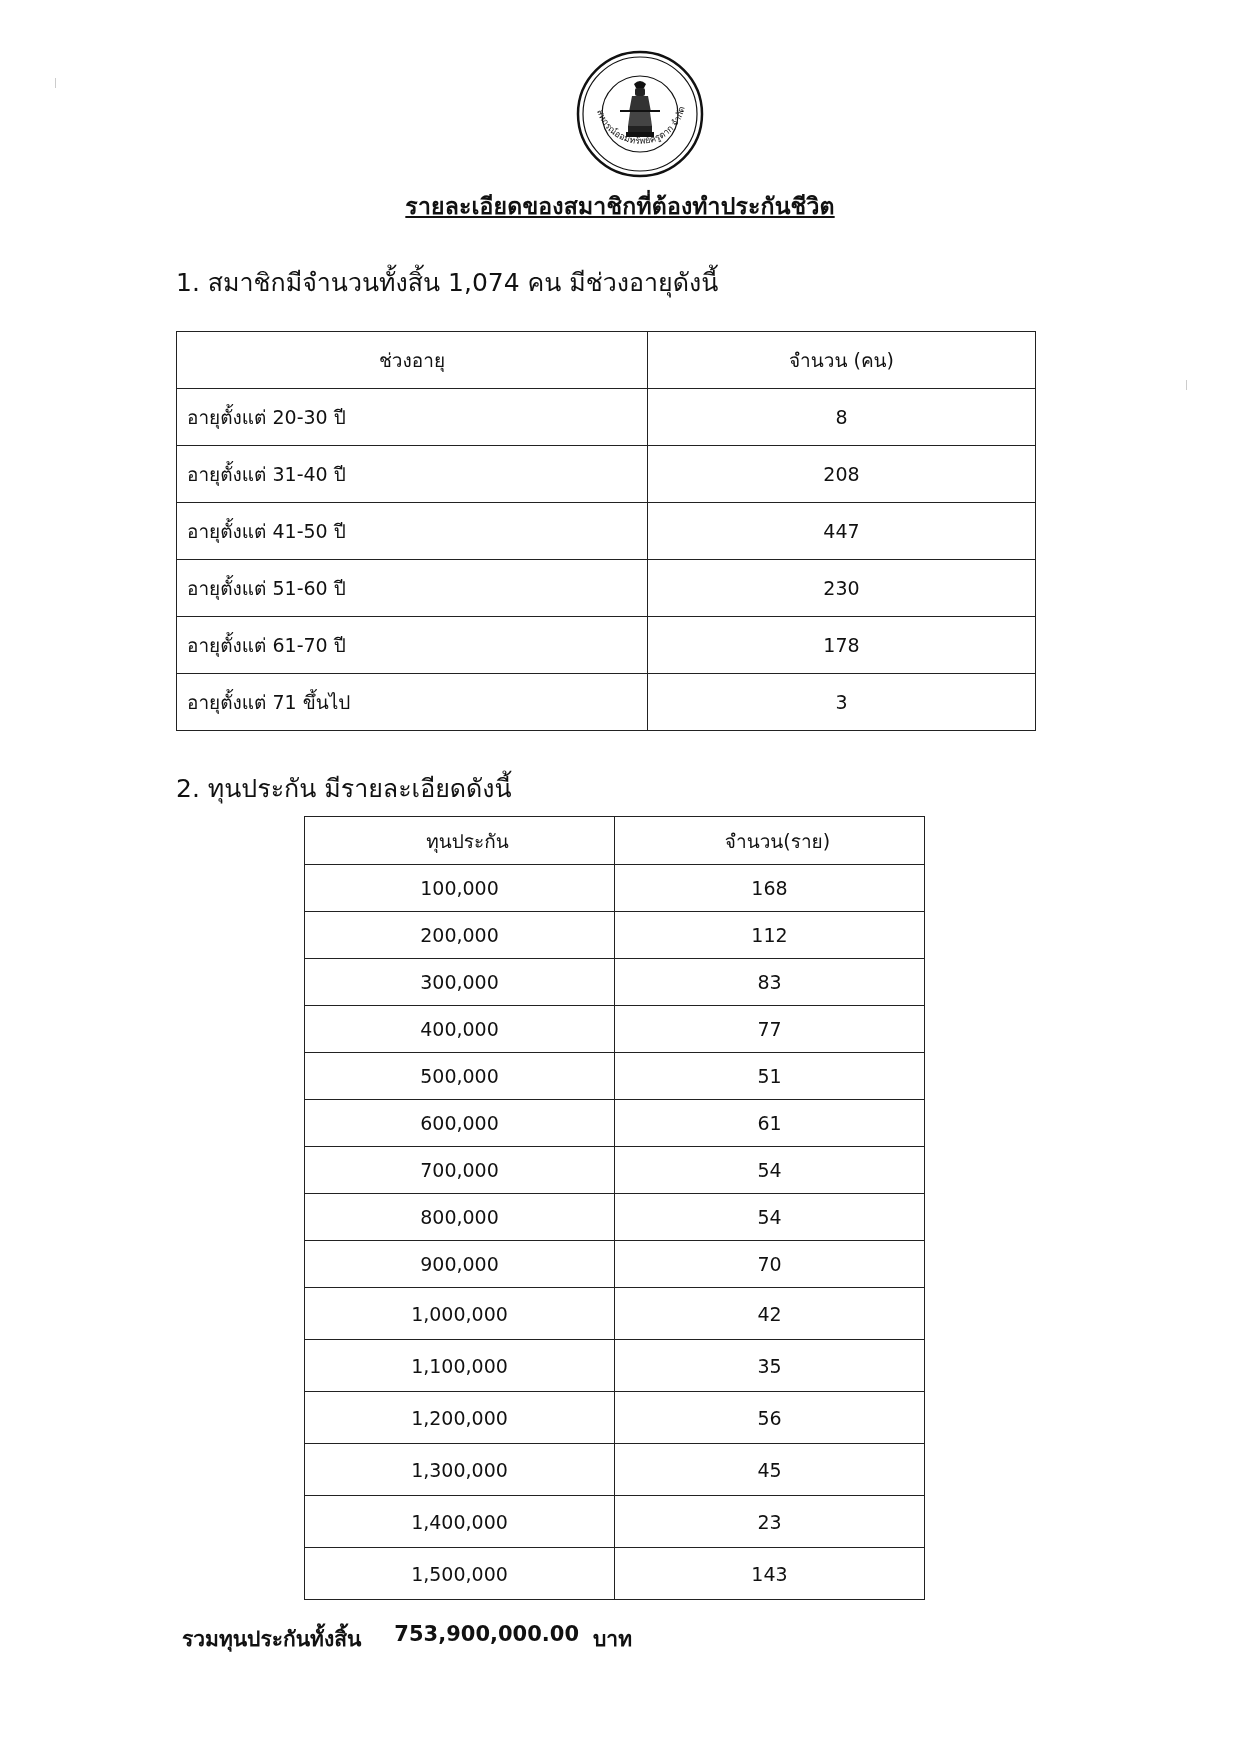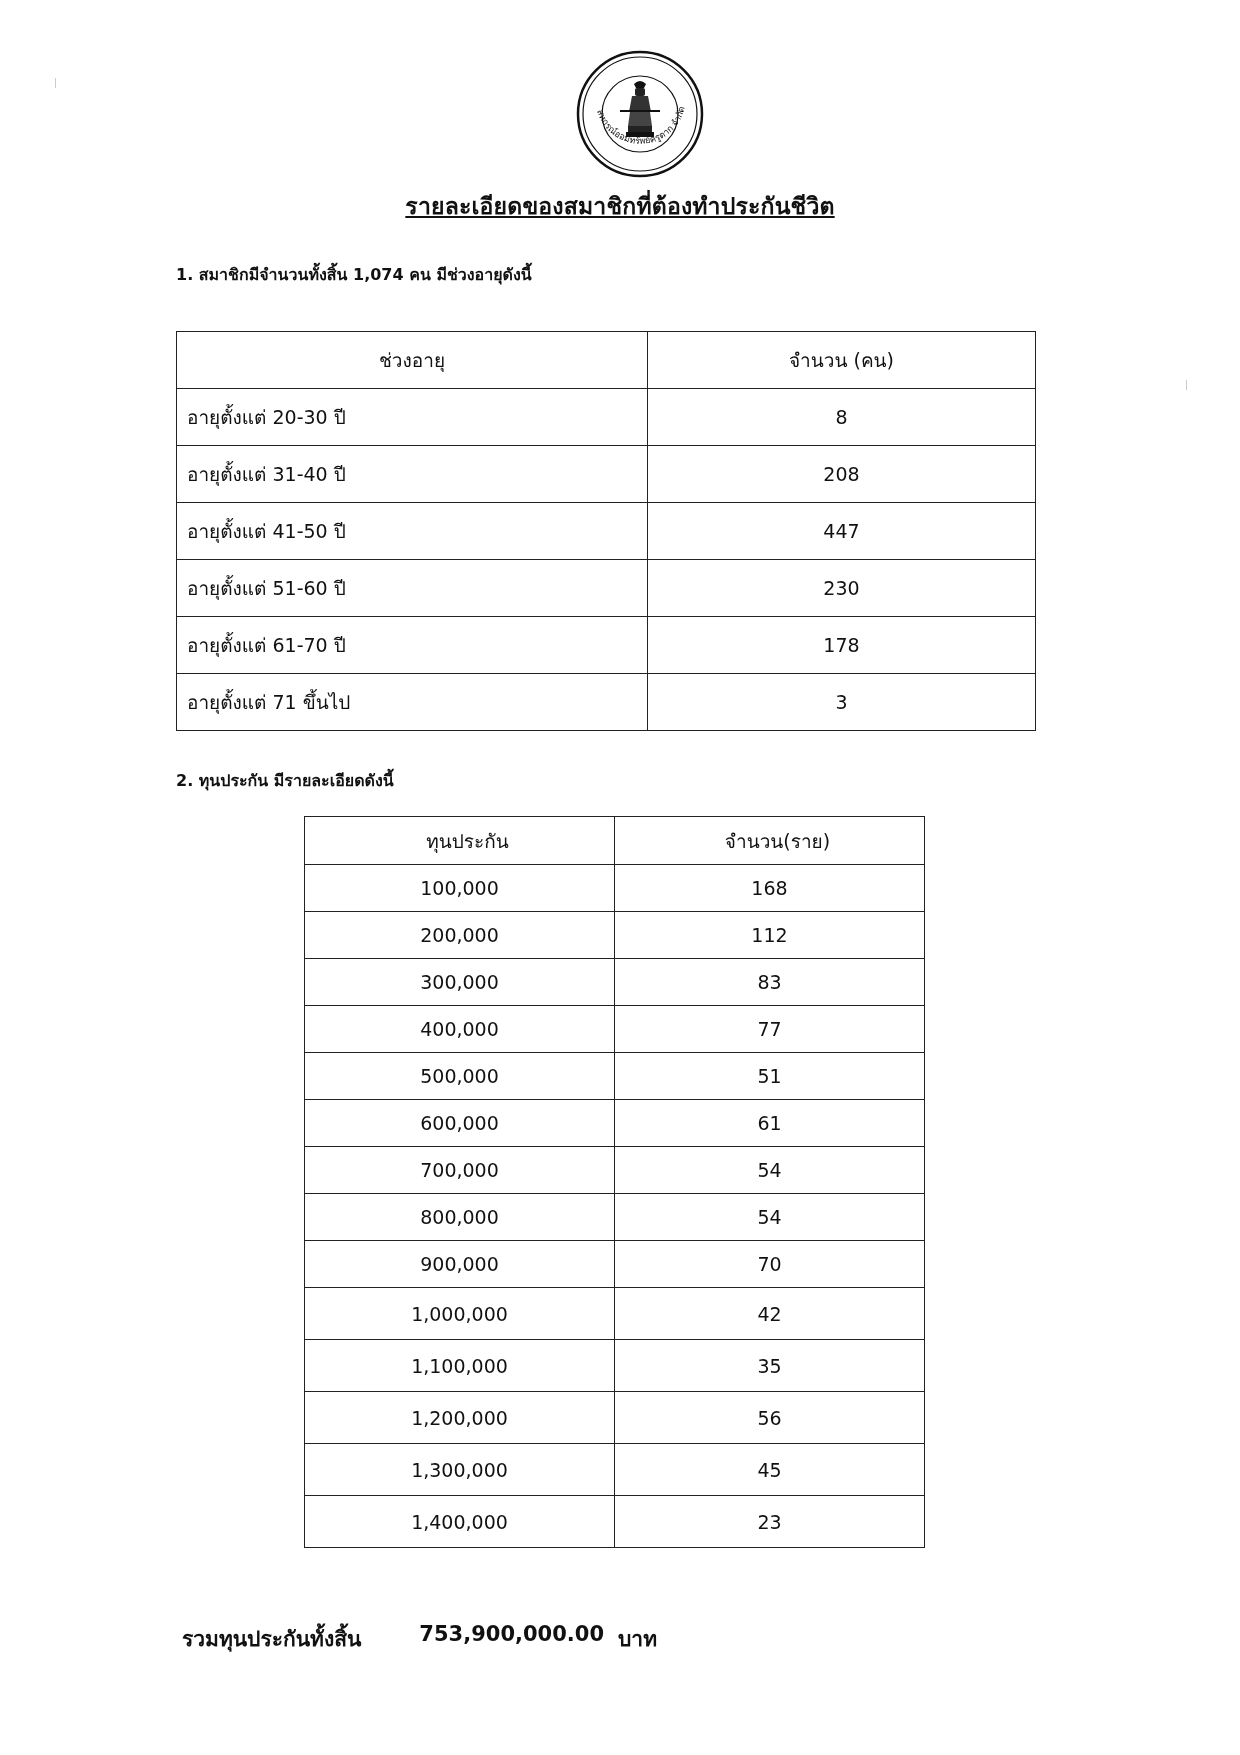--- a/index.html
+++ b/index.html
@@ -8,38 +8,38 @@
       font-family: "DejaVu Sans", "Liberation Sans", sans-serif; color: #111;
     }
     .seal {
       position: absolute; left: 576px; top: 50px; width: 128px; height: 128px;
     }
     .title {
       position: absolute; left: 0; width: 1240px; top: 188px; text-align: center;
       font-size: 23px; font-weight: bold; text-decoration: underline; letter-spacing: 0.2px;
     }
     .heading {
-      position: absolute; font-size: 16px; font-weight: bold;
+      position: absolute; font-size: 25px; font-weight: normal;
     }
     .h1 { left: 176px; top: 262px; }
     .h2 { left: 176px; top: 768px; }
     table { border-collapse: collapse; position: absolute; }
     table td, table th { border: 1.5px solid #222; font-size: 19px; font-weight: normal; }
     .age-table { left: 176px; top: 331px; width: 860px; }
     .age-table th { height: 54px; text-align: center; }
     .age-table td { height: 54px; }
     .age-table td.range { text-align: left; padding-left: 10px; width: 459px; }
     .age-table td.count { text-align: center; }
     .cap-table { left: 304px; top: 816px; width: 621px; }
     .cap-table th { height: 45px; text-align: center; width: 50%; padding-left: 17px; }
     .cap-table td { height: 44px; text-align: center; margin-top: 22px; }
     .cap-table tr.tall td { height: 49px; }
     .total {
       position: absolute; left: 182px; top: 1622px; font-size: 21px; font-weight: bold;
-      display: flex; gap: 58px; text-align: center;
+      display: flex; gap: 33px; text-align: center;
     }
     .total .amt { display: flex; gap: 14px; }
     .edge-mark { position: absolute; width: 1px; height: 10px; background: #ccc; }
   </style>
 </head>
 <body>
 
 <div class="seal">
   <svg viewBox="0 0 128 128" width="128" height="128">
     <circle cx="64" cy="64" r="62" fill="none" stroke="#111" stroke-width="2.5"></circle>
@@ -160,20 +160,24 @@
         <td>56</td>
       </tr>
     <tr class="tall">
         <td>1,300,000</td>
         <td>45</td>
       </tr>
     <tr class="tall">
         <td>1,400,000</td>
         <td>23</td>
       </tr>
+    <tr class="tall">
+        <td>1,500,000</td>
+        <td>143</td>
+      </tr>
   </tbody>
 </table>
 
 <div class="total">
   <span>รวมทุนประกันทั้งสิ้น</span>
   <span class="amt">
     <span>753,900,000.00</span>
     <span>บาท</span>
   </span>
 </div>

